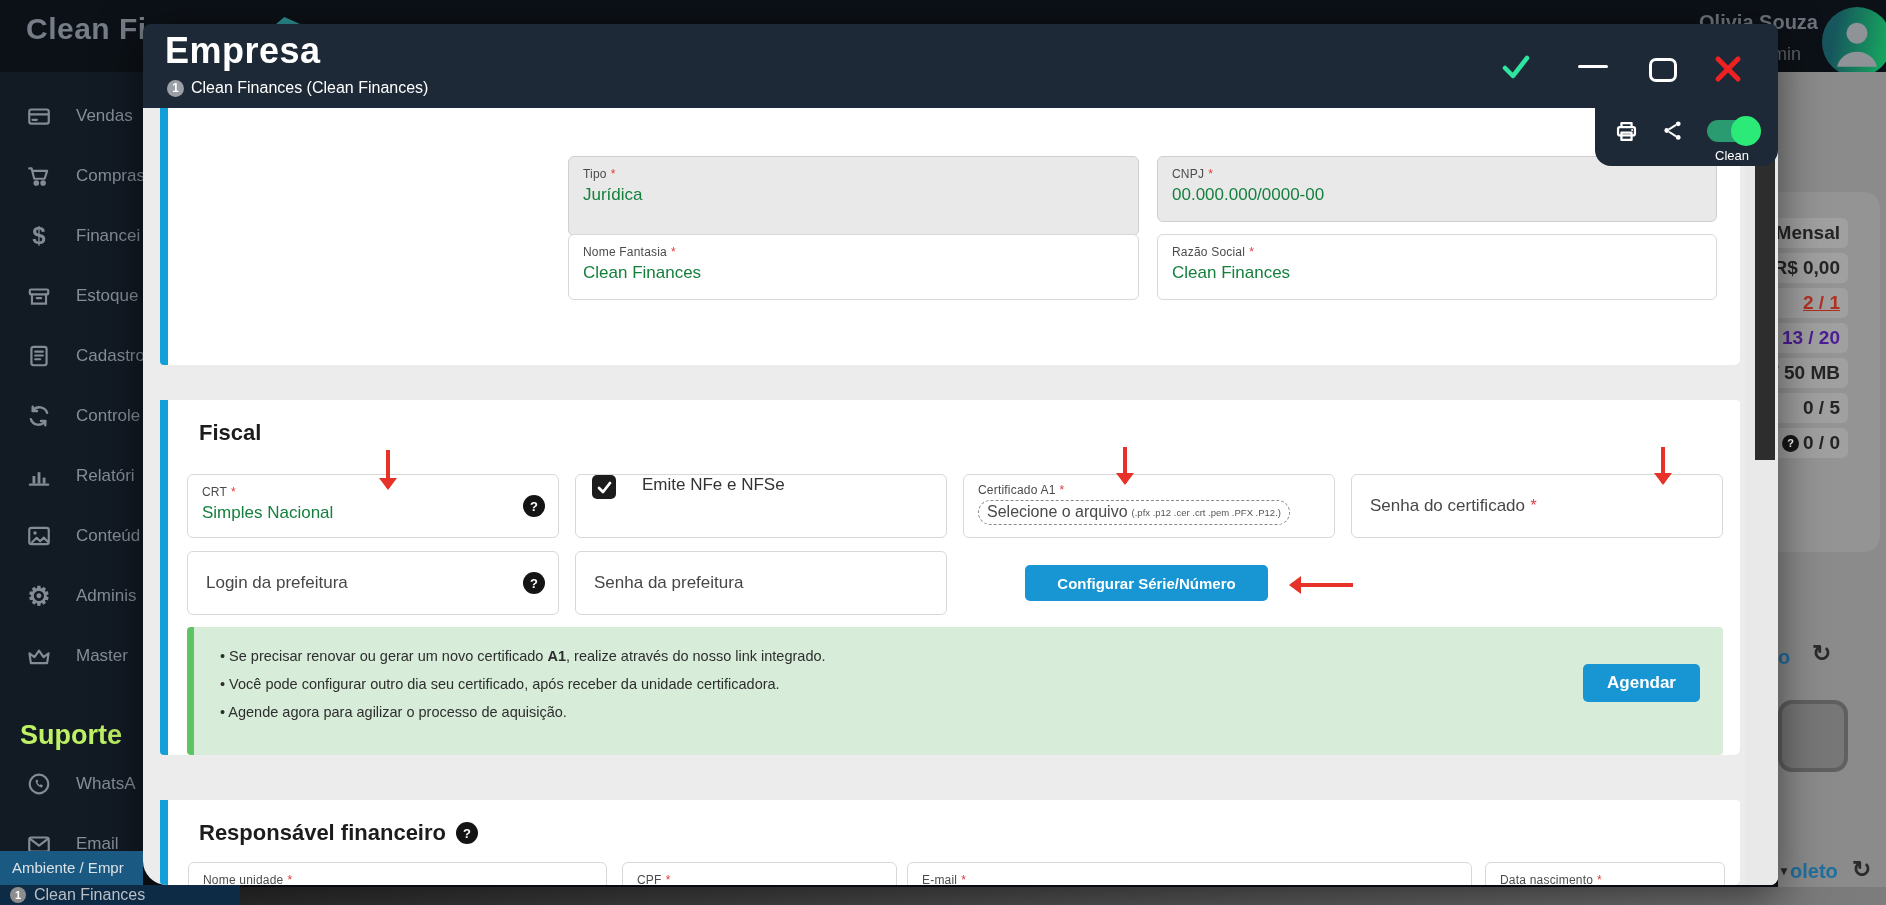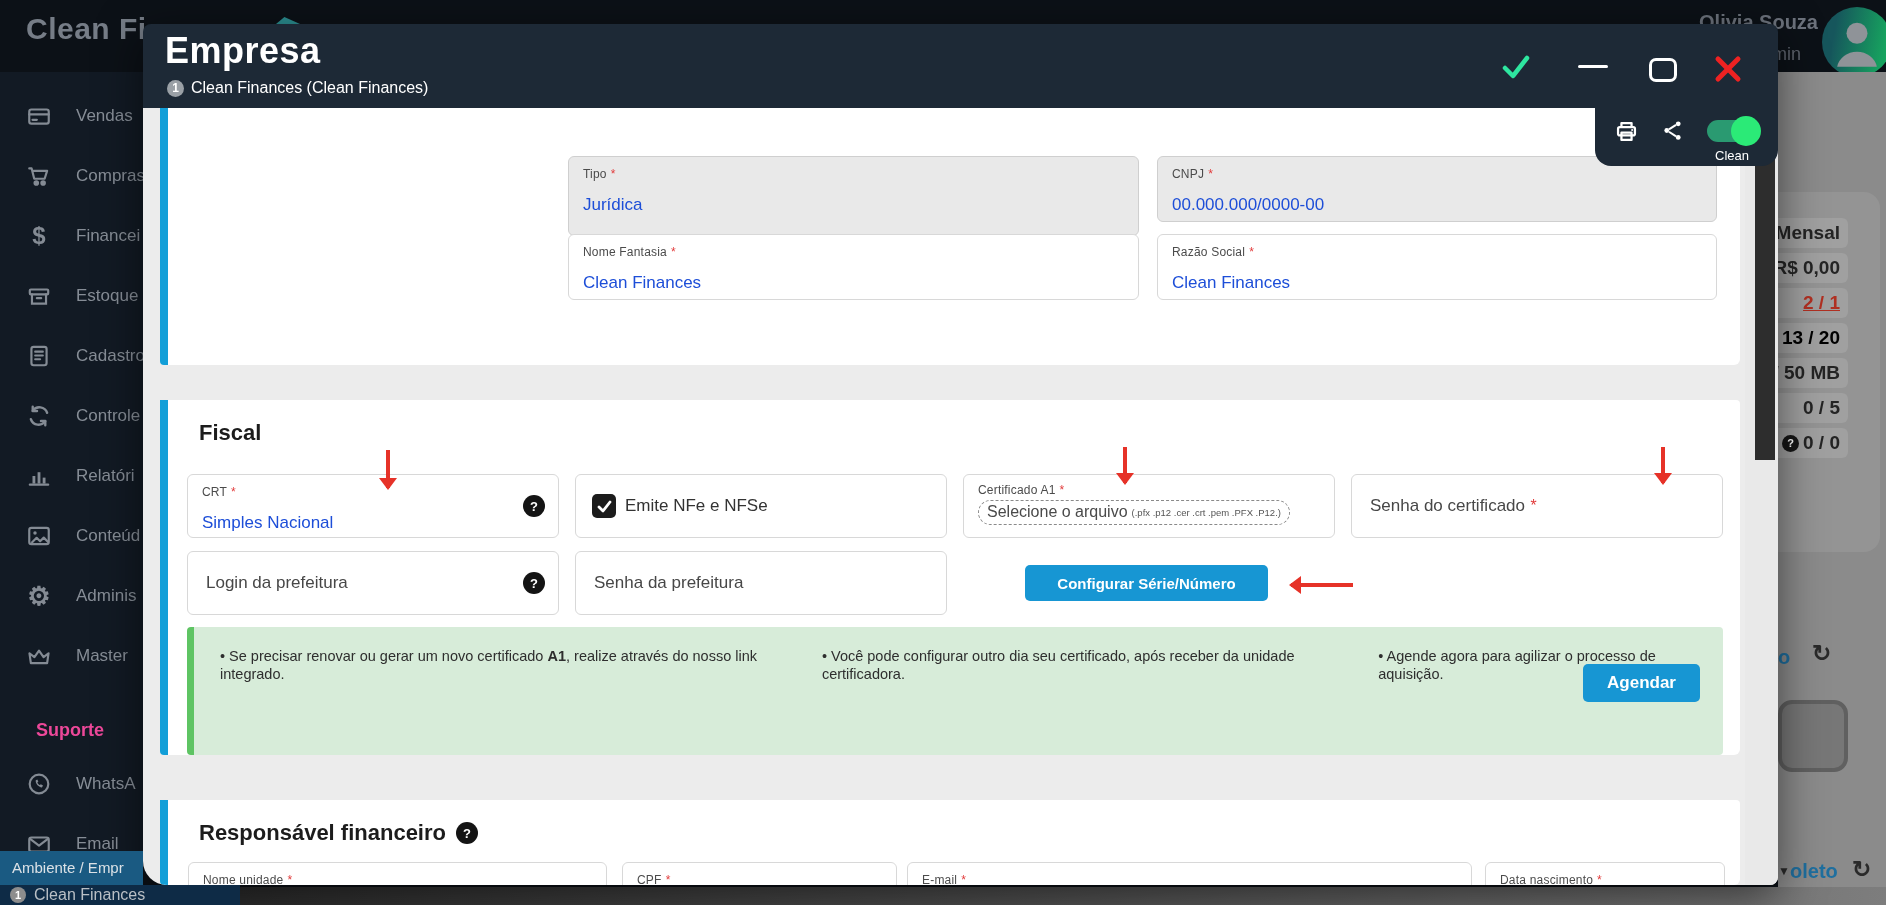--- a/index.html
+++ b/index.html
@@ -16,30 +16,30 @@
     background:linear-gradient(100deg,#16565c 20%,#17a35f 85%); overflow:hidden; }
   .teal-tip { left:276px; top:17px; width:24px; height:7px; background:#2b8d90;
     clip-path:polygon(35% 0,100% 100%,0 100%); }
 
   .sidebar { left:0; top:72px; width:143px; height:779px; background:#121a24; z-index:1; }
   .snav { position:absolute; left:0; width:300px; height:44px; display:flex; align-items:center; }
   .sic { width:30px; height:30px; margin-left:24px; display:flex; align-items:center; justify-content:center; color:#848b94; flex:0 0 auto; }
   .sic svg { width:26px; height:26px; }
   .sglyph { font-size:24px; color:#848b94; font-weight:bold; line-height:1; }
   .slb { margin-left:22px; font-size:17px; color:#868d96; white-space:nowrap; }
-  .ssec { position:absolute; left:36px; font-size:18px; font-weight:800; color:#ec4899; }
+  .ssec { position:absolute; left:20px; font-size:27px; font-weight:800; color:#bef264; }
 
   
   .bg-right { left:1778px; top:72px; width:108px; height:833px; background:#8b8b8b; z-index:2; overflow:hidden; }
   .stats-card { position:absolute; left:-20px; top:120px; width:122px; height:360px; background:#949494; border-radius:16px; }
   .chip { position:absolute; left:-12px; width:82px; height:30px; background:#a0a0a0; border-radius:6px;
     display:flex; align-items:center; justify-content:flex-end; padding-right:8px; gap:4px;
     font-size:19px; font-weight:800; color:#242424; white-space:nowrap; }
   .chip.red   { color:#b03022;text-decoration:underline; }
-  .chip.orange{ color:#000000;justify-content:flex-end; }
+  .chip.orange{ color:#4c1d95;justify-content:flex-end; }
   .minihelp { display:inline-flex; width:17px; height:17px; border-radius:50%; background:#161616; color:#fff;
     font-size:11px; font-weight:bold; align-items:center; justify-content:center; flex:0 0 auto; }
   .bglink { position:absolute; font-size:20px; font-weight:bold; color:#1f6f9f; }
   .bgrefresh { position:absolute; font-size:23px; font-weight:bold; color:#2a2a2a; }
   .bgbox { position:absolute; left:0; top:628px; width:70px; height:72px; background:#777; border:4px solid #606060; border-radius:14px; }
   .bgcaret { position:absolute; font-size:12px; color:#2a2a2a; }
 
   .bottombar { left:0; top:887px; width:1886px; height:18px;
     background:linear-gradient(90deg,#232323 0%,#4a4a4a 45%,#7d7d7d 100%); z-index:6; }
   .envA { left:0; top:851px; width:143px; height:36px; background:#1a5a82; z-index:20; overflow:hidden; }
@@ -77,40 +77,40 @@
   .card { position:absolute; left:17px; width:1580px; background:#fff; border-left:8px solid #139fd8; border-radius:0 4px 6px 4px; }
   .sec-head { position:absolute; font-size:22px; font-weight:800; color:#1c1c1c; display:flex; align-items:center; gap:10px; }
 
   .logo-box { position:absolute; left:79px; top:4px; width:250px; height:237px; background:#7f7f7f; border-radius:30px; text-align:center; }
   .logo-box svg { margin-top:34px; width:86px; height:64px; }
   .logo-box .cap { display:block; margin-top:28px; color:#fff; font-size:16px; font-weight:800; }
 
   .fld { position:absolute; background:#fff; border:1px solid #d8d8d8; border-radius:6px; padding:10px 14px 6px; overflow:hidden; }
   .fld.disabled { background:#e9e9e9; border-color:#cfcfcf; }
   .fld .lb { display:block; font-size:12px; color:#4b4b4b; letter-spacing:.2px; white-space:nowrap; }
-  .fld .vl { display:block; font-size:17px; color:#1d4ed8; margin-top:14px; white-space:nowrap; }
+  .fld .vl { display:block; font-size:17px; color:#15803d; margin-top:4px; white-space:nowrap; }
   .req { color:#e23b3b; font-size:12px; }
   .fld.ph { display:flex; align-items:center; padding:0 14px; }
   .fld.ph .vl { margin:4px; color:#474747; }
   .helpc { display:inline-flex; width:22px; height:22px; border-radius:50%; background:#141414; color:#fff; font-size:13px;
     font-weight:bold; align-items:center; justify-content:center; flex:0 0 auto; }
   .fld .helpc { position:absolute; right:13px; top:50%; transform:translateY(-50%); }
-  .cbfld { display:flex; align-items:center; gap:9px; padding:16px 16px; }
+  .cbfld { display:flex; gap:26px; padding:0 16px; }
   .cbox { width:24px; height:24px; background:#1c1c1c; border-radius:5px; display:flex; align-items:center; justify-content:center; flex:0 0 auto; }
   .cbfld .vl { margin:0; font-size:17px; color:#333; }
   .filepill { display:inline-flex; align-items:center; max-width:344px; margin-top:3px; border:1.6px dashed #8a8a8a;
     border-radius:16px; padding:2px 8px 3px; overflow:hidden; white-space:nowrap; }
   .filepill .main { font-size:16px; color:#4a4a4a; }
   .filepill .fmt { font-size:9.5px; color:#555; margin-left:4px; }
 
   .btn { position:absolute; background:#1796d3; color:#fff; font-weight:800; border-radius:5px;
     display:flex; align-items:center; justify-content:center; cursor:pointer;
     font-family:"Liberation Sans", sans-serif; }
   .info { position:absolute; background:#d7ecd9; border-left:7px solid #5ec463; border-radius:4px; padding:20px 0 0 26px; }
-  .info ul { list-style:none; display:flex; flex-direction:row; }
+  .info ul { list-style:none; display:flex; flex-direction:column; gap:10px; }
   .info li { font-size:14.5px; color:#2e2e2e; line-height:18px; }
   .info li::before { content:"• "; }
 
   .arrow-v { position:absolute; width:4px; background:#e63228; z-index:30; }
   .arrow-v::after { content:""; position:absolute; left:-7px; bottom:-11px; border:9px solid transparent; border-top:12px solid #e63228; }
   .arrow-h { position:absolute; height:4px; background:#e63228; z-index:30; }
   .arrow-h::before { content:""; position:absolute; left:-11px; top:-7px; border:9px solid transparent; border-right:12px solid #e63228; }
 </style>
 </head>
 <body>

